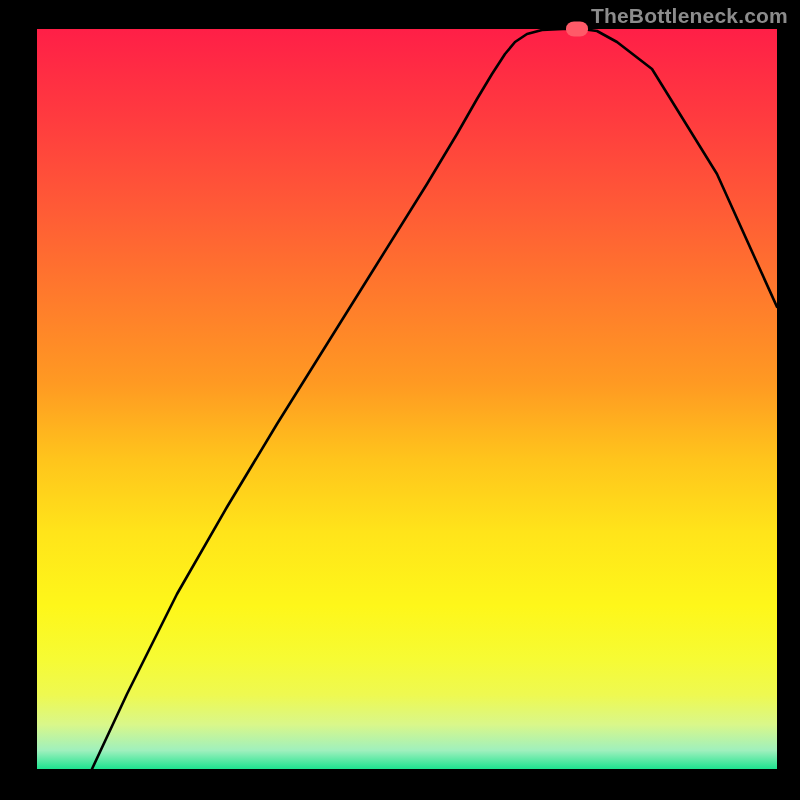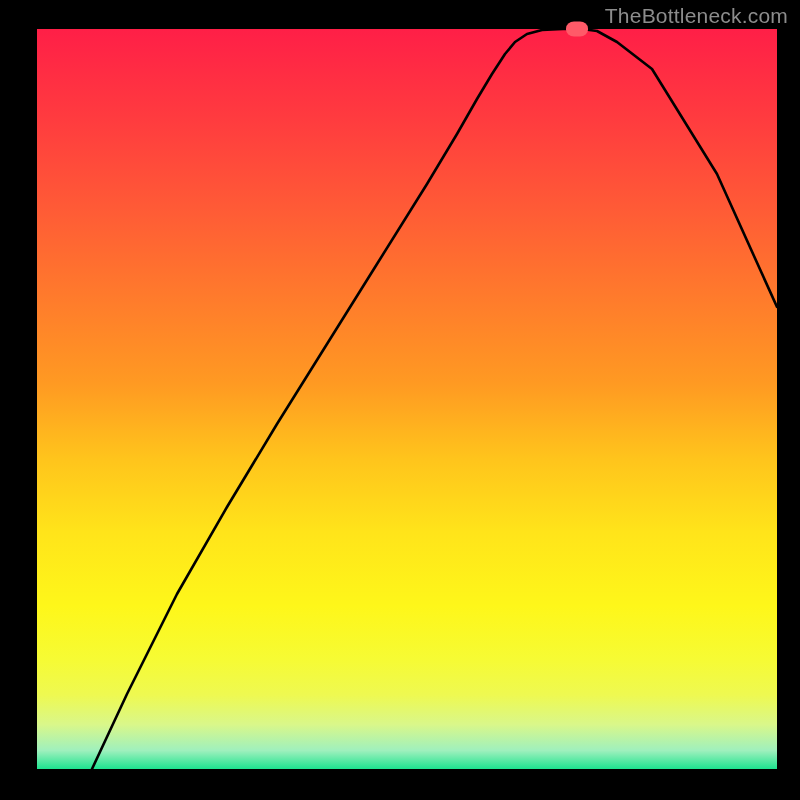--- a/index.html
+++ b/index.html
@@ -15,21 +15,21 @@
     width: 800px;
     height: 800px;
     background: #000000;
   }
   .watermark {
     position: absolute;
     top: 4px;
     right: 12px;
     font-family: Arial, Helvetica, sans-serif;
     font-size: 21px;
-    font-weight: 400;
+    font-weight: 700;
     color: #8c8c8c;
     letter-spacing: 0.2px;
     z-index: 30;
   }
   .plot-area {
     position: absolute;
     left: 37px;
     top: 29px;
     width: 740px;
     height: 740px;

